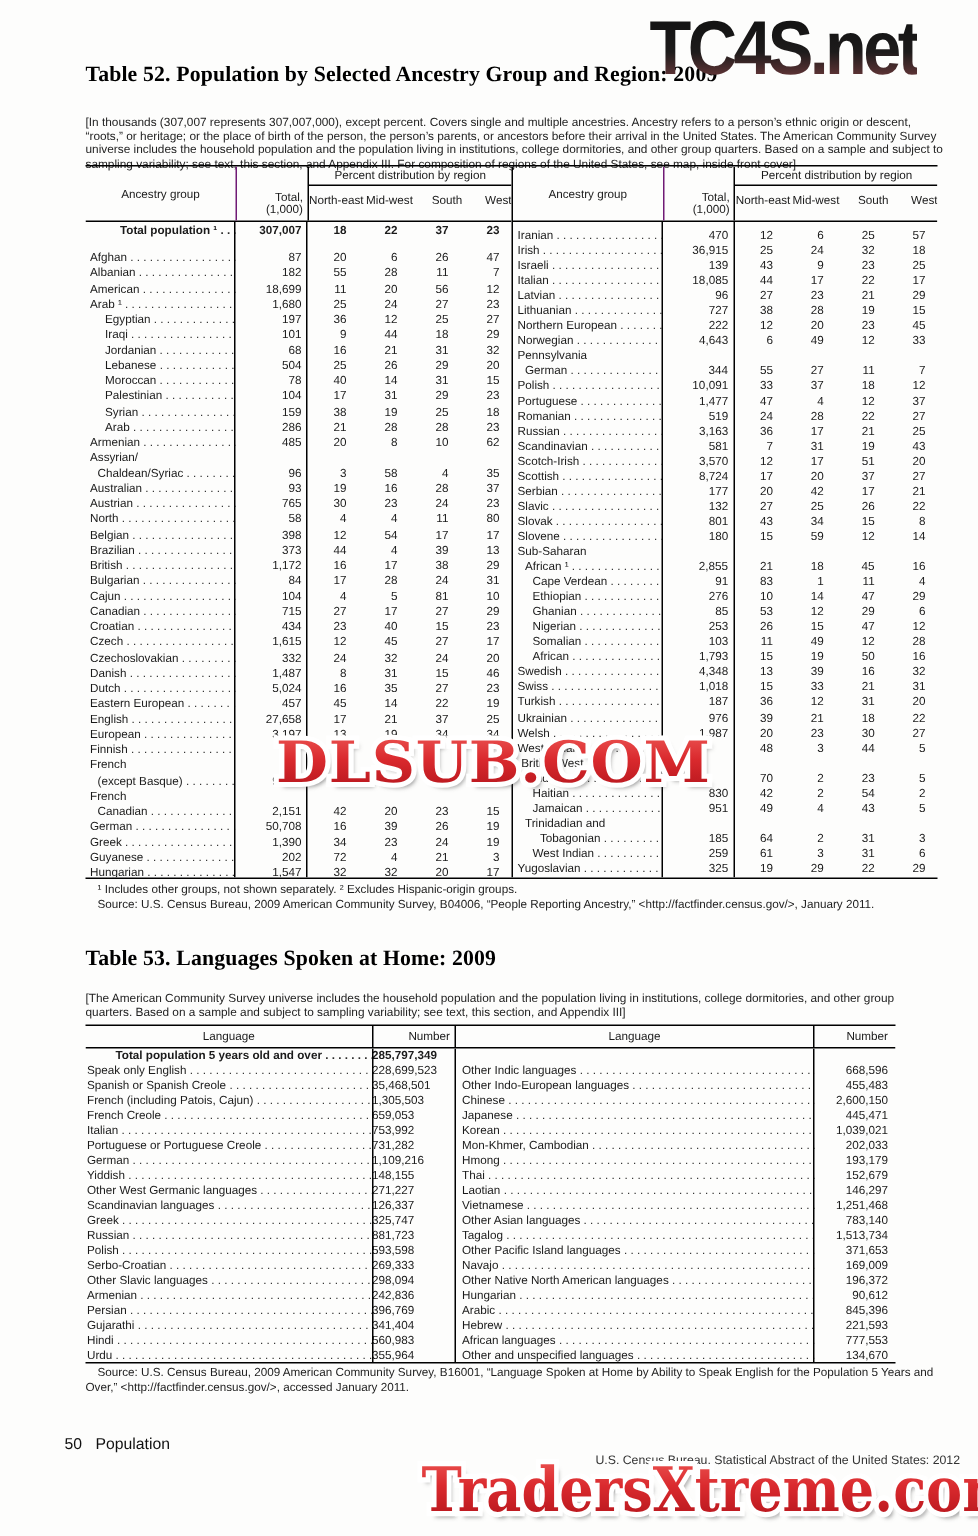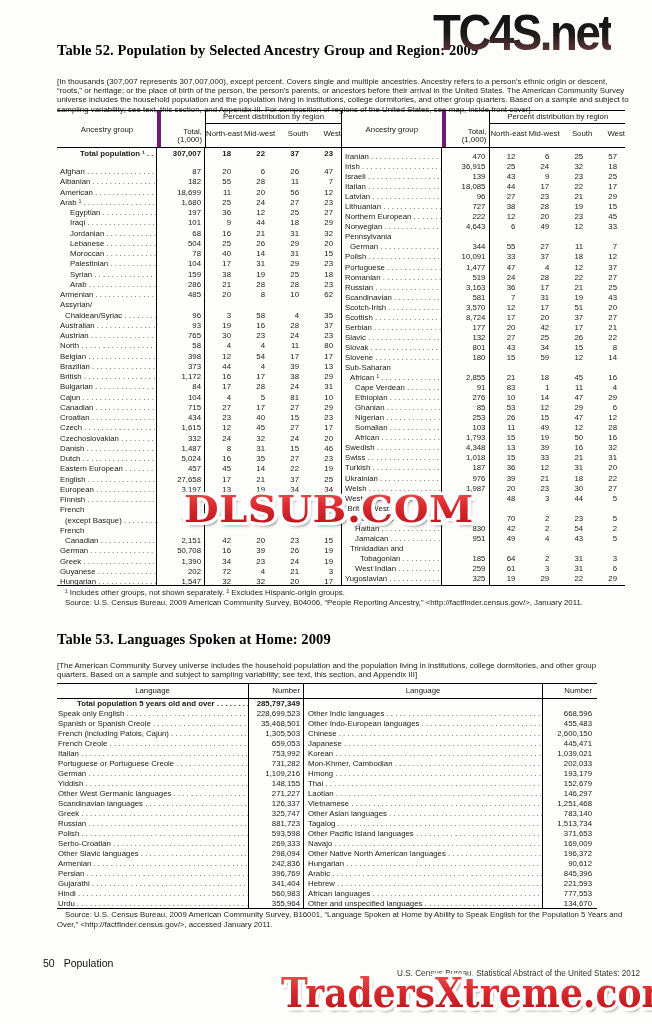--- a/index.html
+++ b/index.html
@@ -20,21 +20,21 @@
   #t53-intro { left:57px; top:650px; width:566px;margin-top:11px; }
 
   
   #t52 { left:57px; top:110px; width:568px; height:476px;
          border-top:1px solid #000; border-bottom:1px solid #000;
          display:flex; font-size:7.8px; overflow:hidden; }
   .half { width:284px; overflow:hidden; }
   .half.rhalf { width:284px; border-left:1px solid #000; }
   .t52head { height:37px; border-bottom:1px solid #000; display:flex; }
   .hc-label { width:100px; display:flex; align-items:center; justify-content:center; text-align:center; }
-  .hc-total { width:48px; border-left:4px solid #701a75; display:flex; flex-direction:column;
+  .hc-total { width:48px; border-left:1px solid #701a75; display:flex; flex-direction:column;
               justify-content:flex-end; align-items:flex-end; padding:0 3px 2px 0; line-height:8.6px; }
   .hc-group { width:136px; border-left:1px solid #000; display:flex; flex-direction:column; }
   .hc-group-title { height:13px; border-bottom:1px solid #000; text-align:center; line-height:12px; }
   .hc-regions { flex:1; display:flex; }
   .hc-region { flex:1; display:flex; flex-direction:row; justify-content:flex-end;
                align-items:center; padding-bottom:2px; line-height:8.6px; }
   .t52body { position:relative; height:438px; overflow:hidden; }
   .vline { position:absolute; top:0; bottom:0; width:1px; background:#000; }
   .trow { display:flex; height:10.25px; line-height:10.25px; }
   .rhalf .trow { height:10.05px; line-height:10.05px; }
@@ -59,21 +59,21 @@
   .t53head { height:15px; display:flex; border-bottom:1px solid #000; line-height:14px; }
   .h-lang1 { width:191px; text-align:center; }
   .h-num1  { width:55px;  border-left:1px solid #000; text-align:right; padding-right:3px; }
   .h-lang2 { width:239px; border-left:1px solid #000; text-align:center; }
   .h-num2  { width:55px;  border-left:1px solid #000; text-align:right; padding-right:5px; }
   .t53body { flex:1; position:relative; display:flex; overflow:hidden; }
   #t53col-left { width:246px; }
   #t53col-right { width:294px; padding-top:10px; }
   .t53row { display:flex; height:10px; line-height:10px; }
   .lc53  { width:191px; overflow:hidden; white-space:nowrap; padding-left:1px; }
-  .nc53  { width:55px; text-align:right; padding-right:3px; }
+  .nc53  { width:55px; padding-right:3px; }
   .lc53b { width:240px; overflow:hidden; white-space:nowrap; padding-left:5px; }
   .nc53b { width:54px; text-align:right; padding-right:5px; }
   .t53total { font-weight:bold; }
   .t53total .lc53 { padding-left:20px; }
 
   
   #footer-left { left:43px; top:957px; font-size:10.5px; color:#111; }
   #footer-left .sect { margin-left:9px; }
   #footer-right { left:230px; top:969px; width:410px; text-align:right; font-size:8.2px; color:#333; }
 

